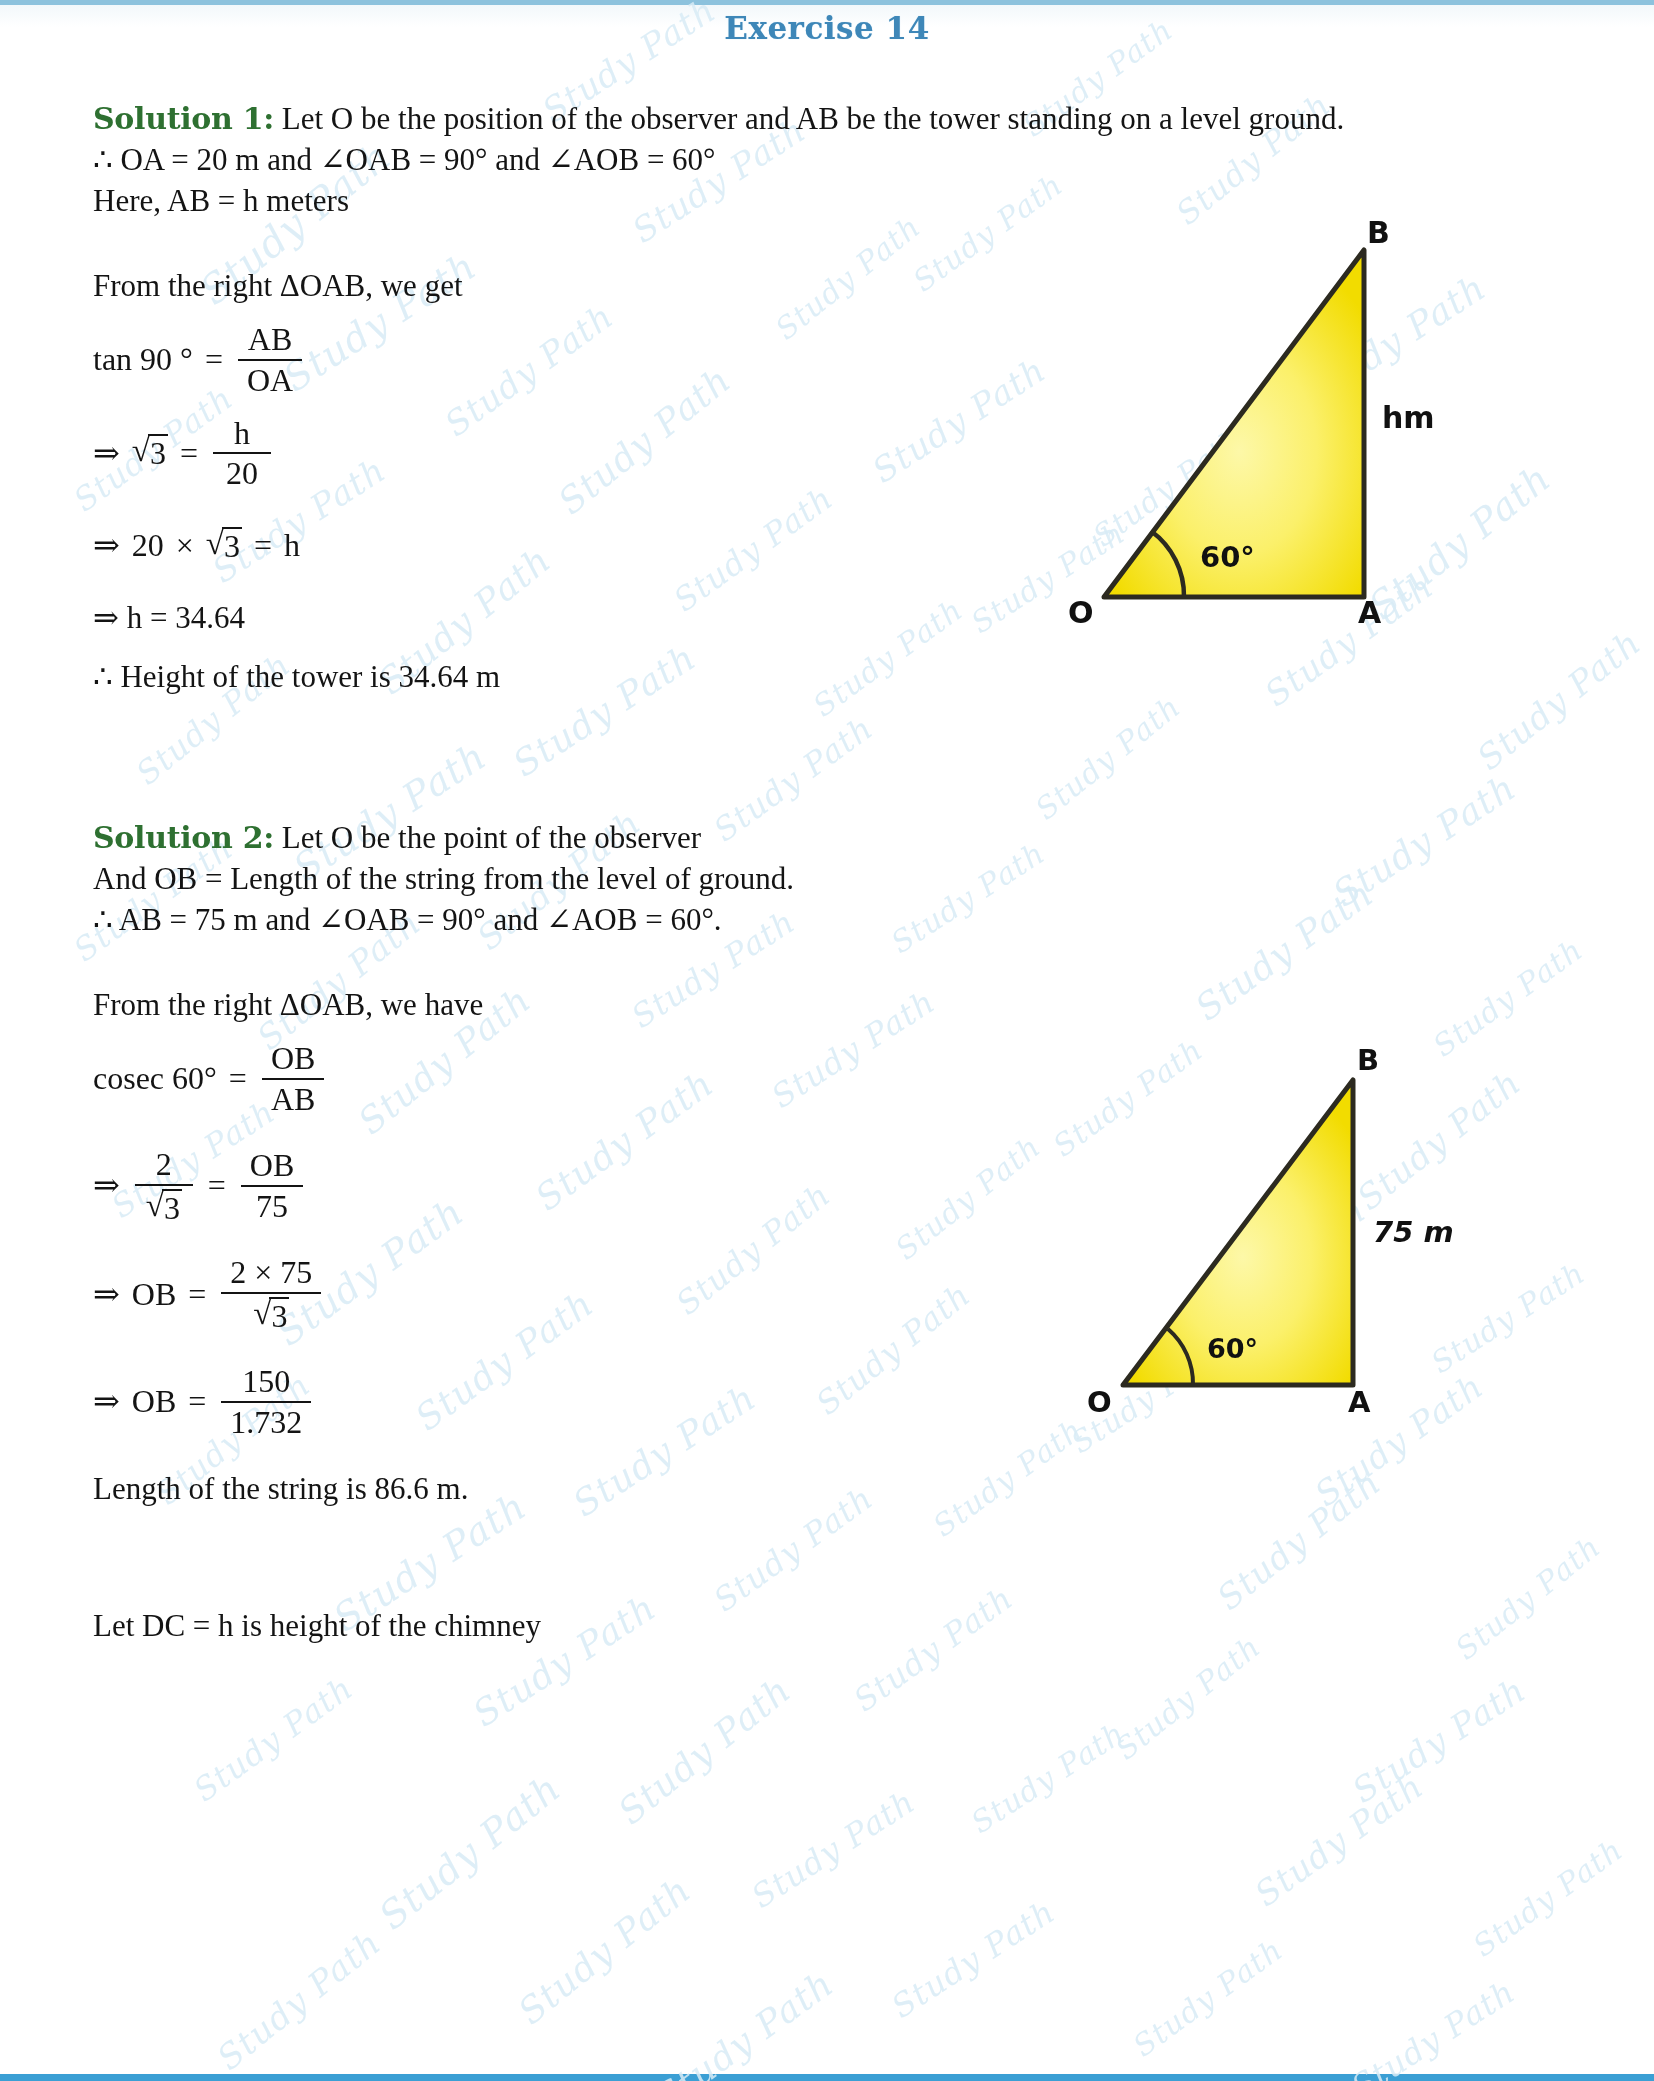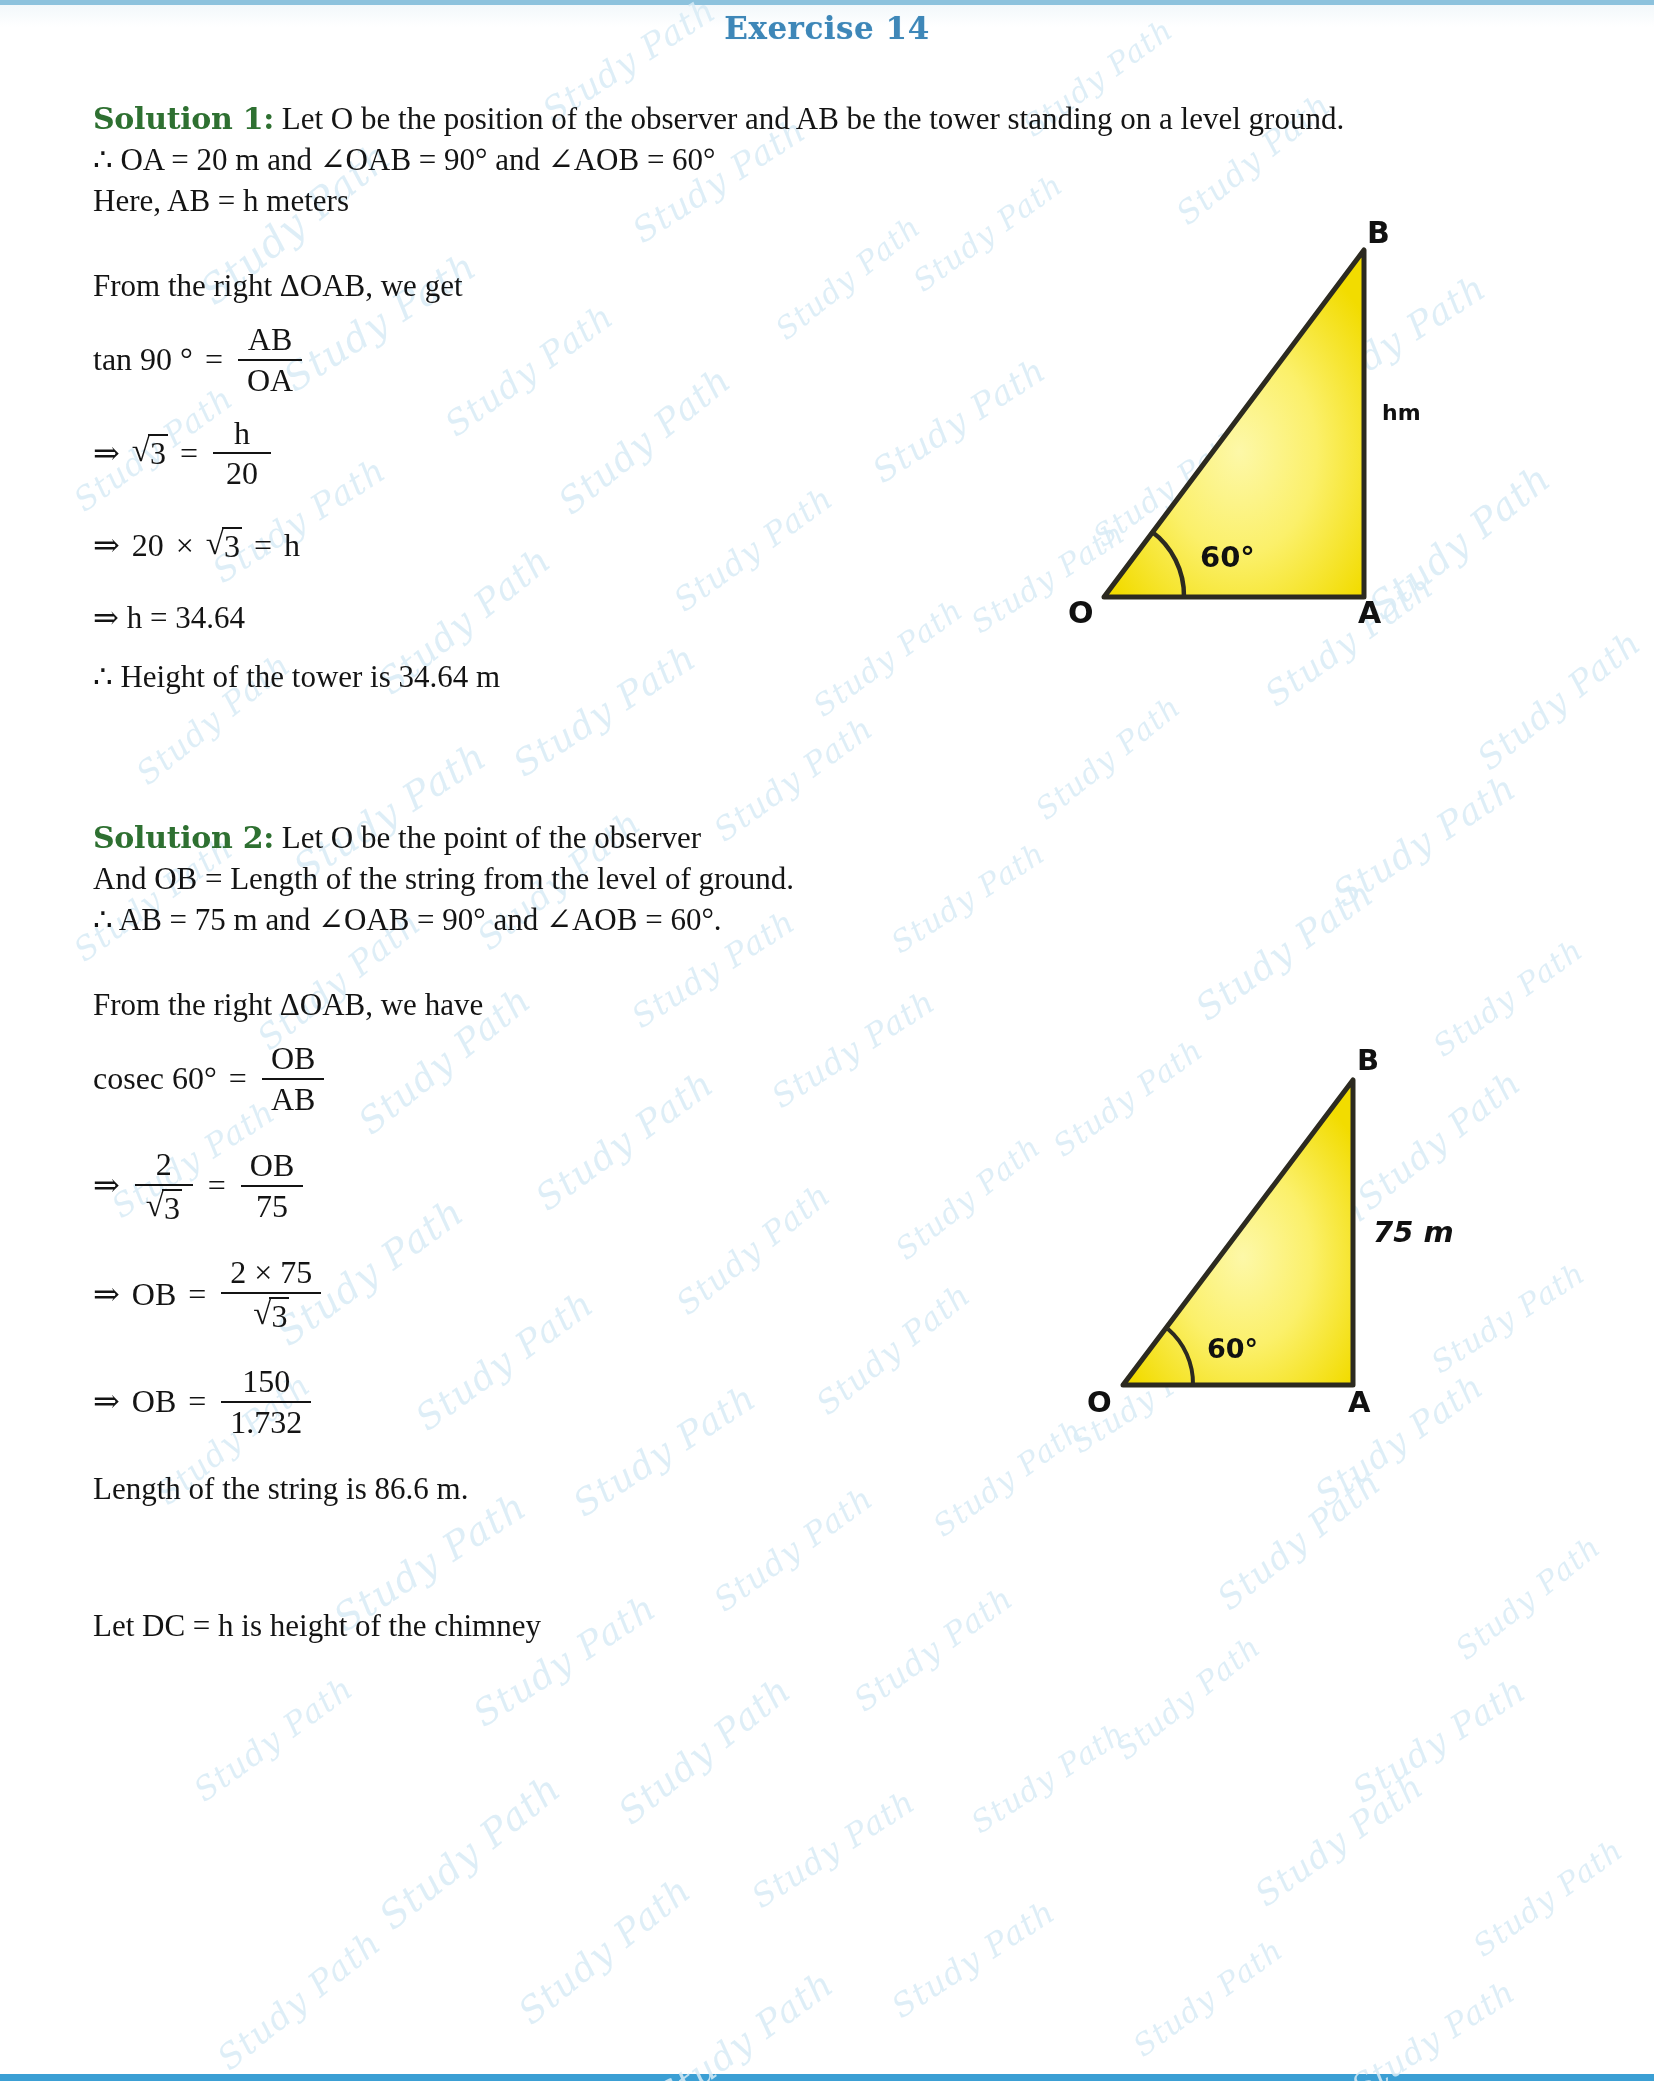--- a/index.html
+++ b/index.html
@@ -381,21 +381,21 @@
           <stop offset="100%" stop-color="#f2dc00"></stop>
         </radialGradient>
       </defs>
       <polygon points="24,372 284,25 284,372" fill="url(#g1)" stroke="#2c2a20" stroke-width="5" stroke-linejoin="round"></polygon>
       <path d="M 104,372 A 80,80 0 0 0 71,306" fill="none" stroke="#2c2a20" stroke-width="4.5"></path>
     </svg>
     <span class="fig-label" style="left:-12px; top:370px; font-size:30px;">O</span>
     <span class="fig-label" style="left:278px; top:370px; font-size:30px;">A</span>
     <span class="fig-label" style="left:287px; top:-10px; font-size:30px;">B</span>
     <span class="fig-label" style="left:120px; top:315px; font-size:29px;">60°</span>
-    <span class="fig-label" style="left:302px; top:175px; font-size:22px;">hm</span>
+    <span class="fig-label" style="left:302px; top:175px; font-size:30px;">hm</span>
   </div>
 
   <div class="figure" style="left:1095px; top:1045px; width:400px; height:400px;">
     <svg width="400" height="400" viewBox="0 0 400 400">
       <defs>
         <radialGradient id="g2" cx="52%" cy="58%" r="62%">
           <stop offset="0%" stop-color="#fdf8a8"></stop>
           <stop offset="48%" stop-color="#fbf06a"></stop>
           <stop offset="100%" stop-color="#f2dc00"></stop>
         </radialGradient>

